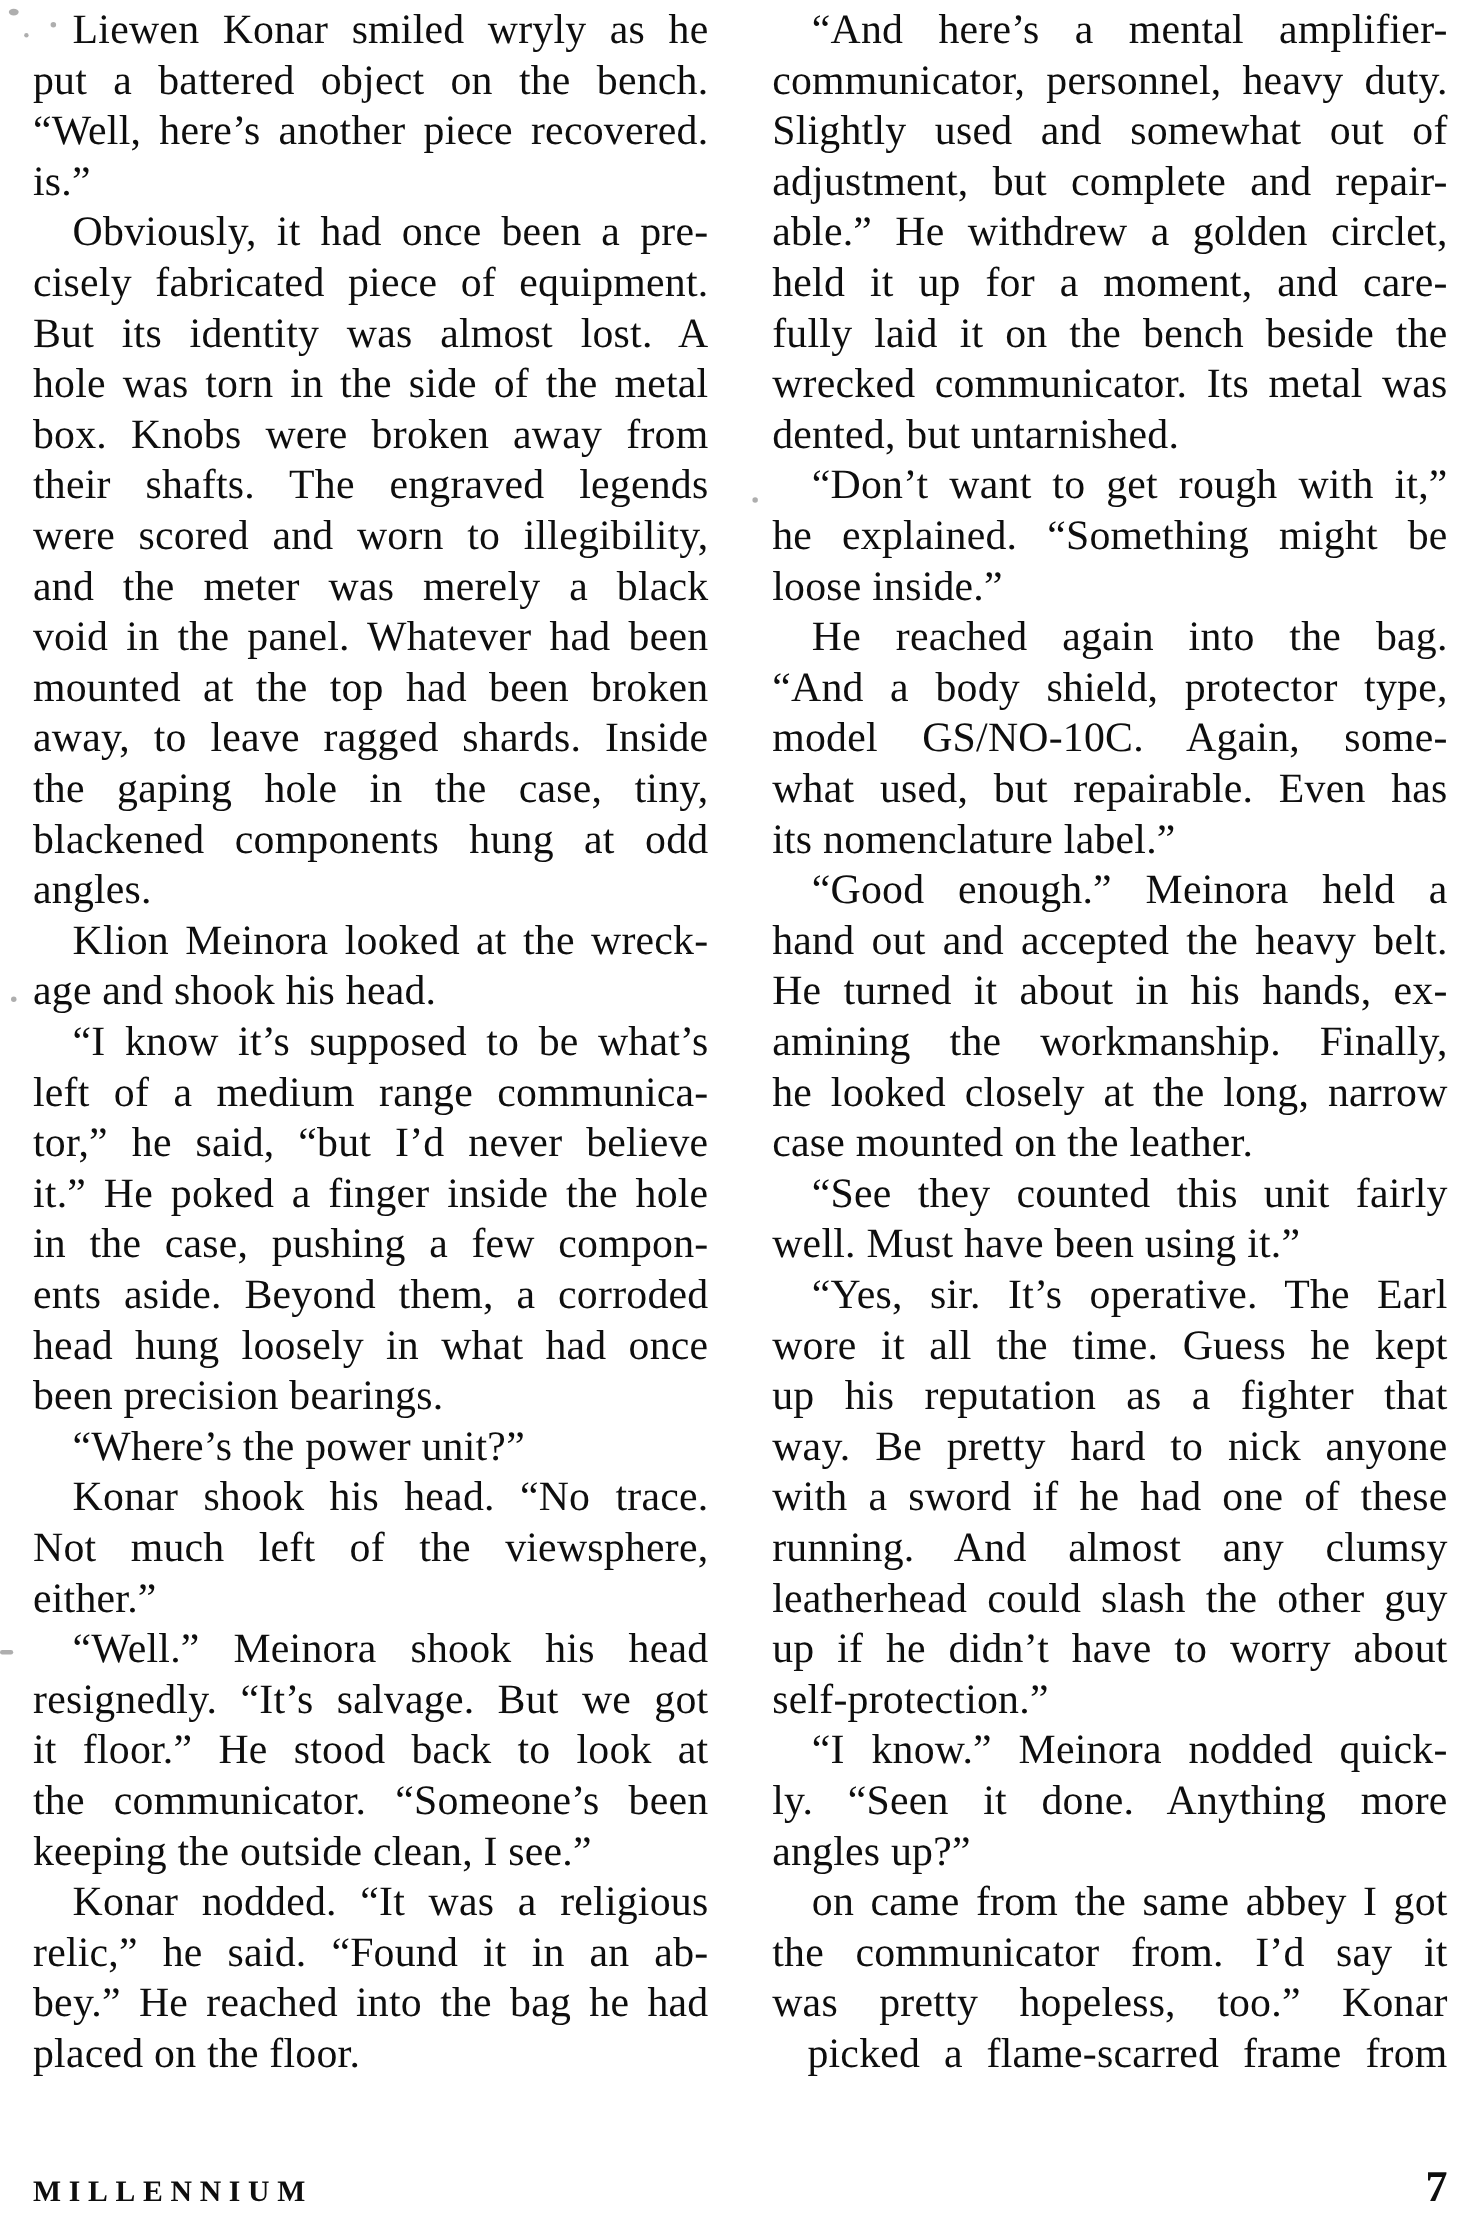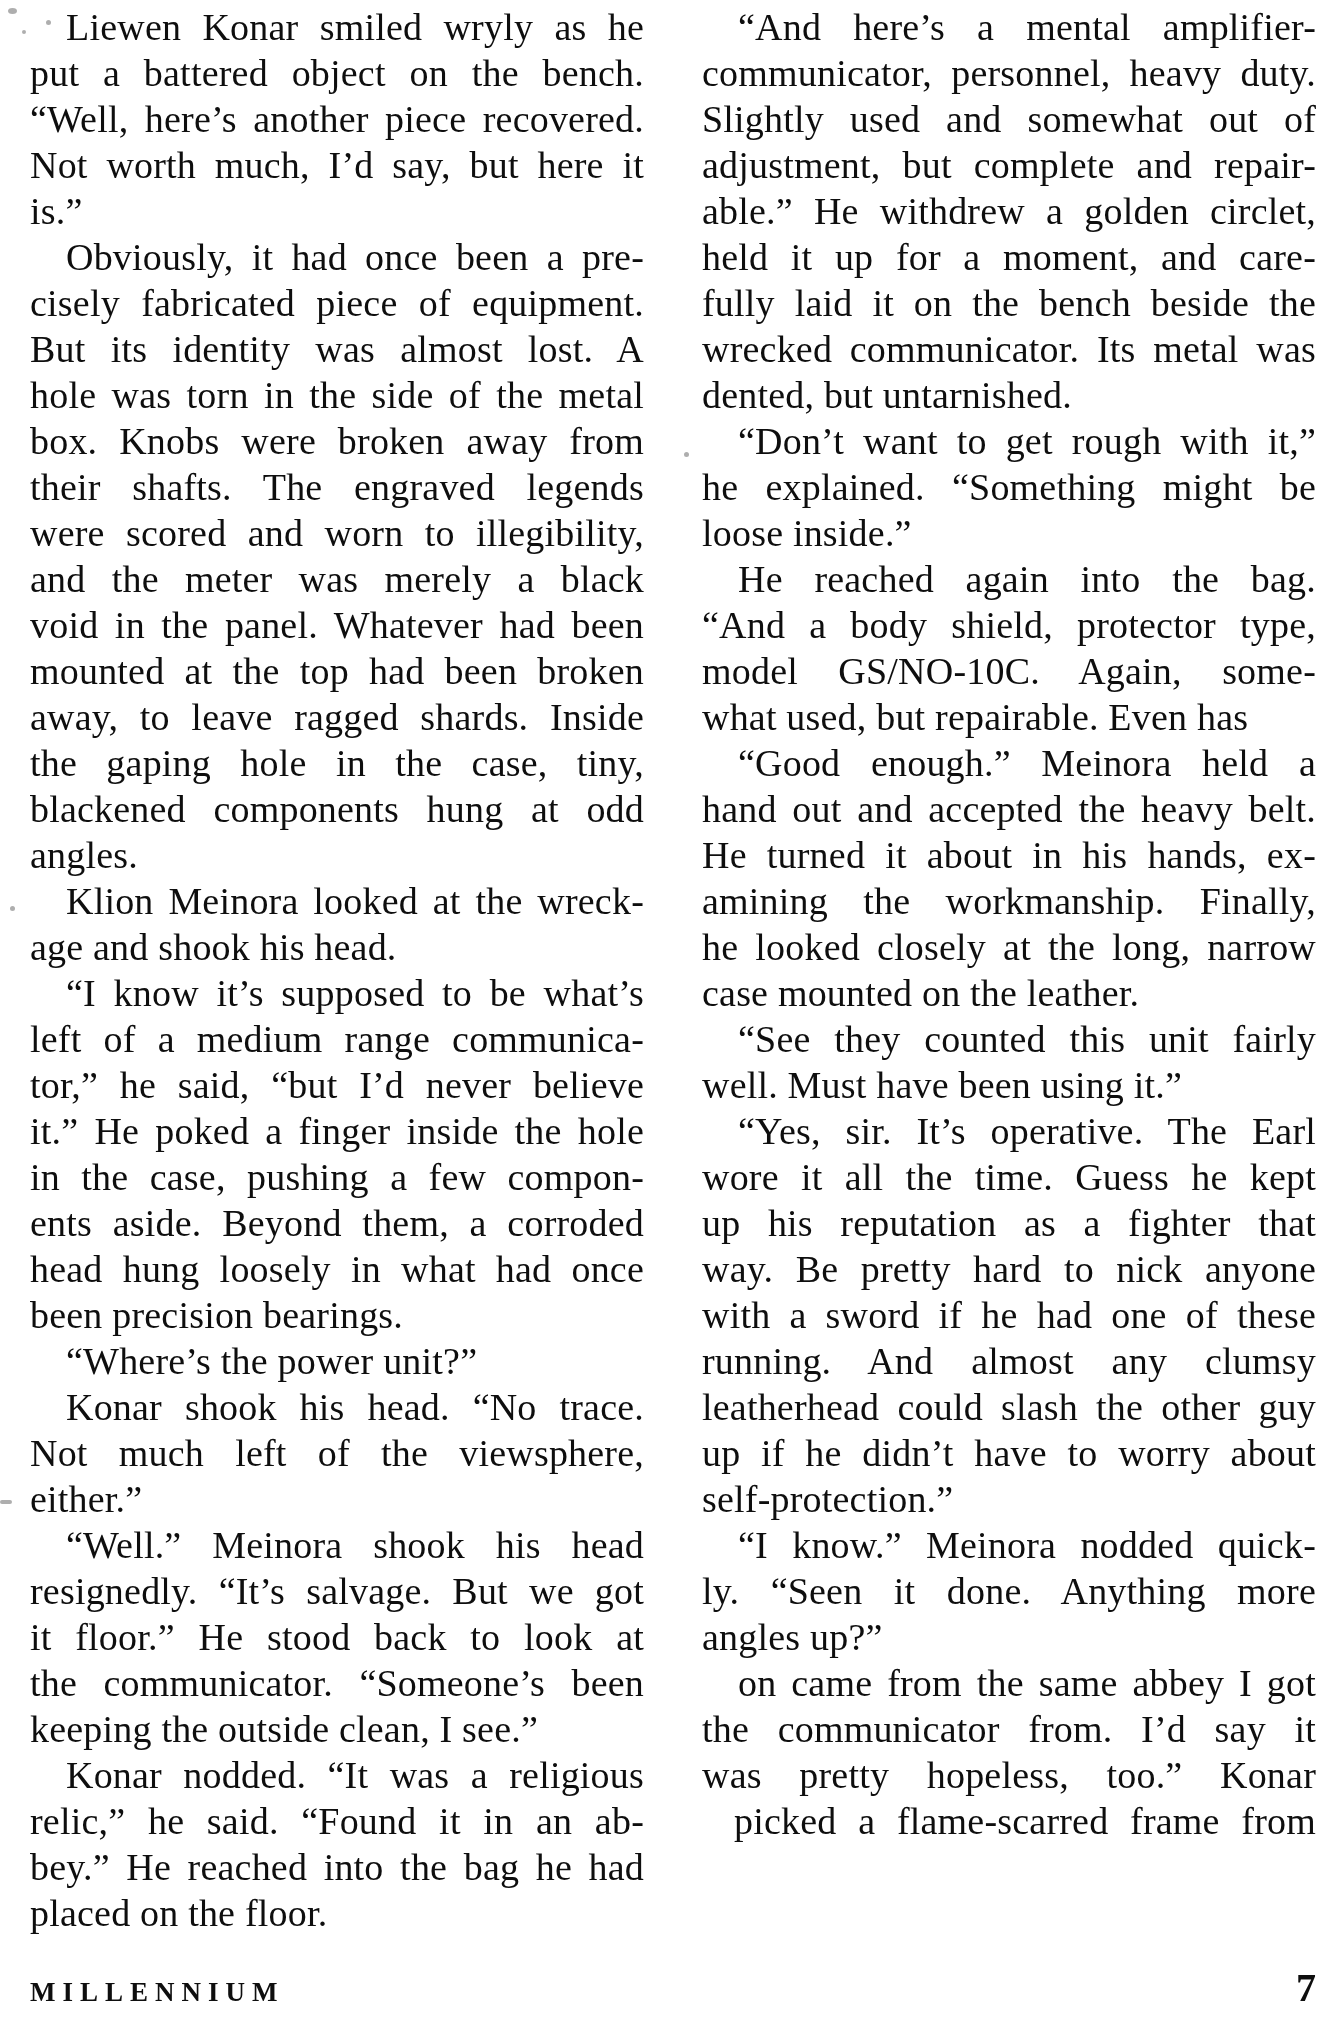--- a/index.html
+++ b/index.html
@@ -75,21 +75,20 @@
   <span class="speck s4"></span>
   <span class="speck s5"></span>
   <span class="speck s6"></span>
 
   <div class="columns">
     <div class="column">
       <div class="para">
           <div class="line">Liewen Konar smiled wryly as he</div>
           <div class="line">put a battered object on the bench.</div>
           <div class="line">“Well, here’s another piece recovered.</div>
-          <div class="line">Not worth much, I’d say, but here it</div>
           <div class="line">is.”</div>
         </div>
       <div class="para">
           <div class="line">Obviously, it had once been a pre-</div>
           <div class="line">cisely fabricated piece of equipment.</div>
           <div class="line">But its identity was almost lost. A</div>
           <div class="line">hole was torn in the side of the metal</div>
           <div class="line">box. Knobs were broken away from</div>
           <div class="line">their shafts. The engraved legends</div>
           <div class="line">were scored and worn to illegibility,</div>
@@ -152,20 +151,21 @@
       <div class="para">
           <div class="line">“Don’t want to get rough with it,”</div>
           <div class="line">he explained. “Something might be</div>
           <div class="line">loose inside.”</div>
         </div>
       <div class="para">
           <div class="line">He reached again into the bag.</div>
           <div class="line">“And a body shield, protector type,</div>
           <div class="line">model GS/NO-10C. Again, some-</div>
           <div class="line">what used, but repairable. Even has</div>
+          <div class="line">its nomenclature label.”</div>
         </div>
       <div class="para">
           <div class="line">“Good enough.” Meinora held a</div>
           <div class="line">hand out and accepted the heavy belt.</div>
           <div class="line">He turned it about in his hands, ex-</div>
           <div class="line">amining the workmanship. Finally,</div>
           <div class="line">he looked closely at the long, narrow</div>
           <div class="line">case mounted on the leather.</div>
         </div>
       <div class="para">

